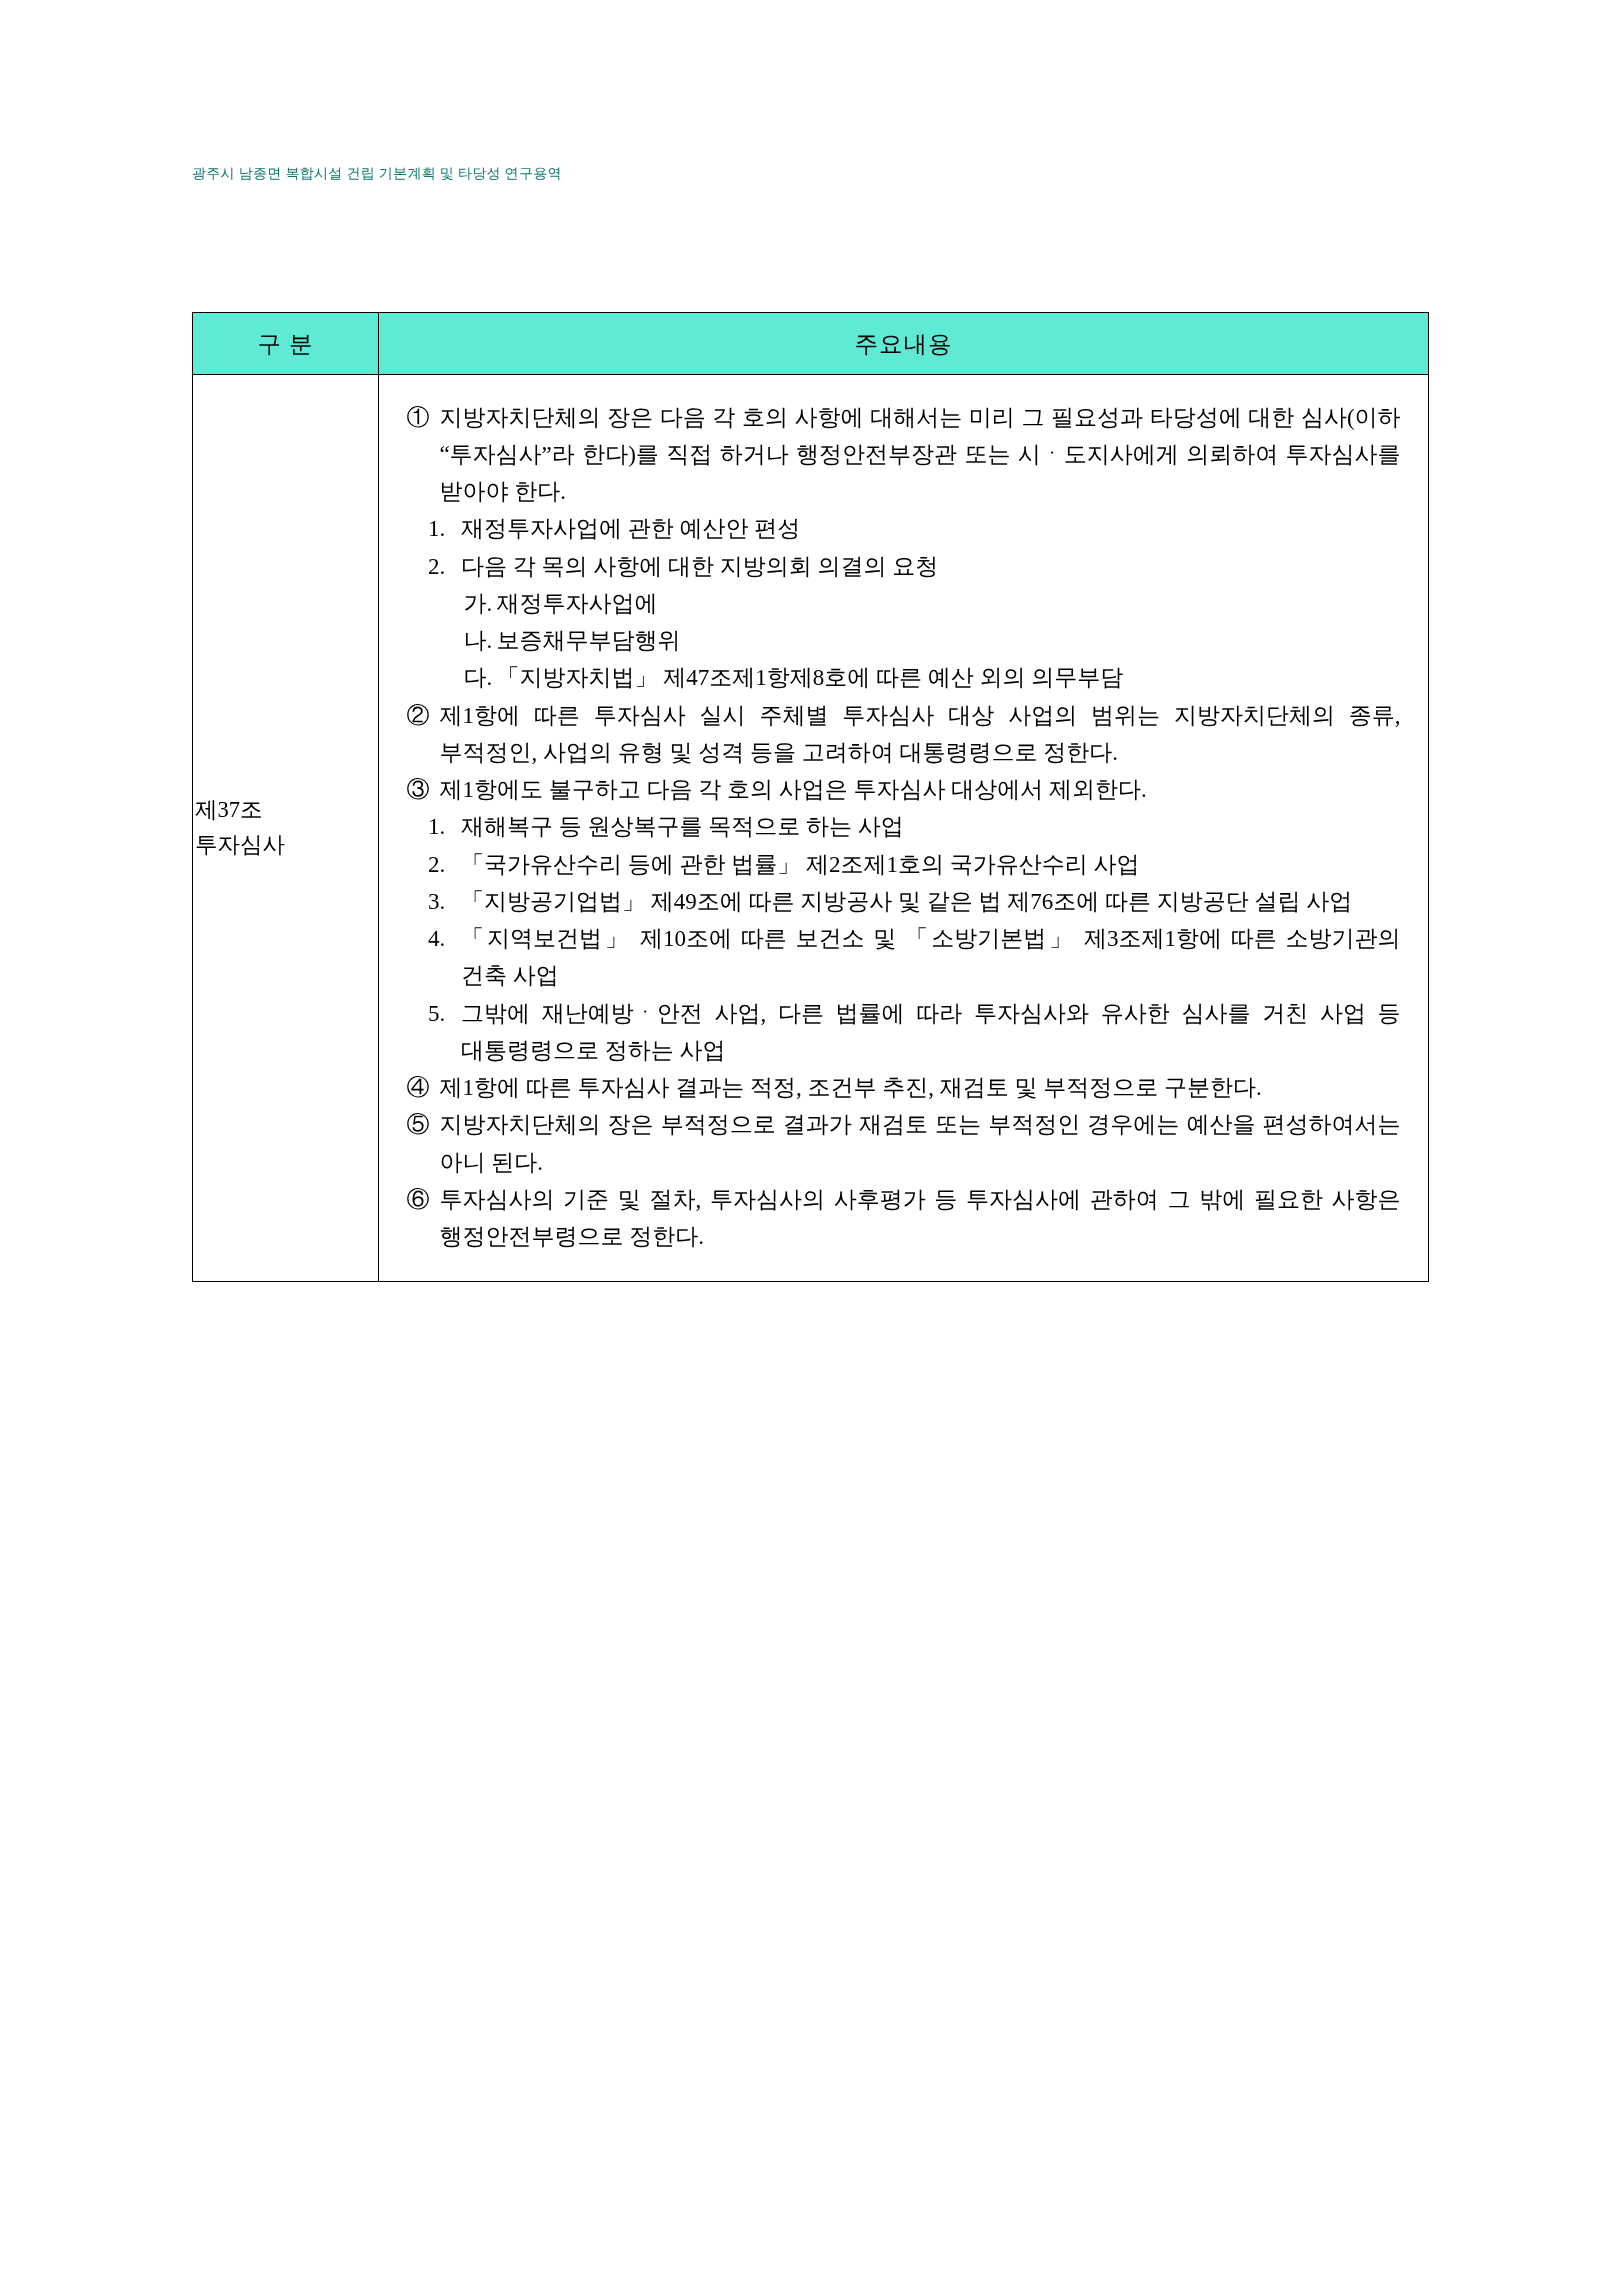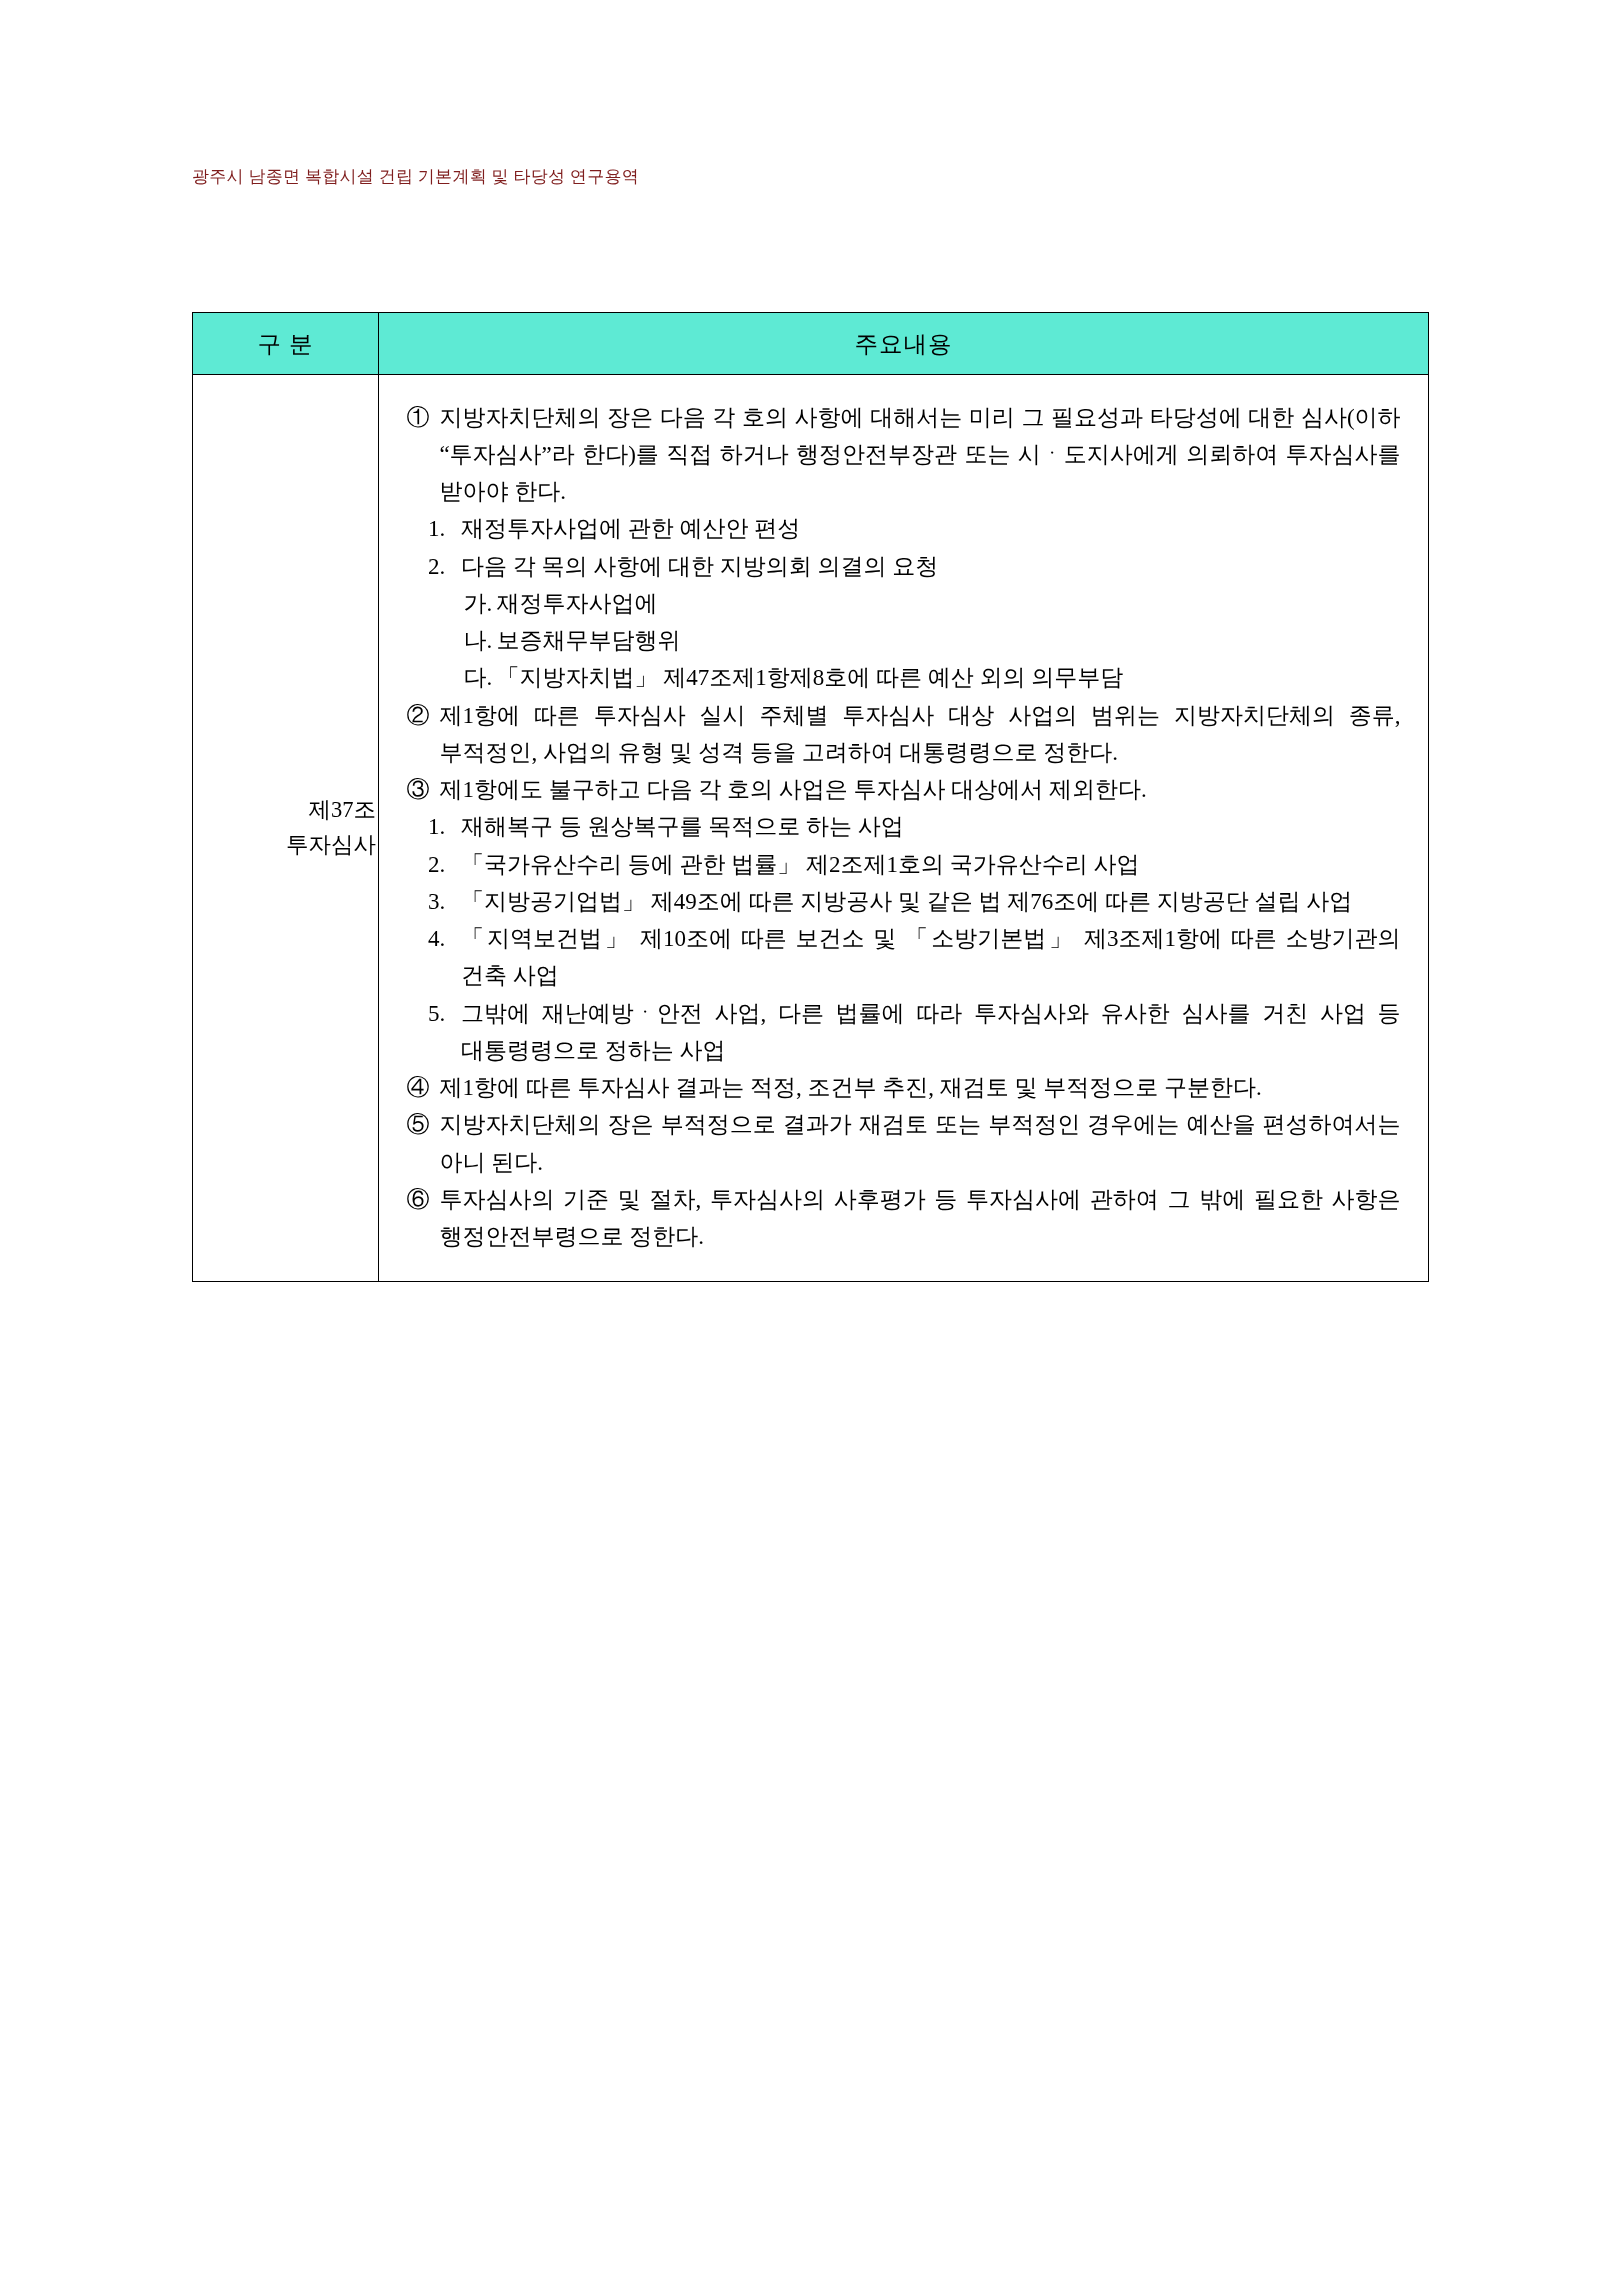--- a/index.html
+++ b/index.html
@@ -18,23 +18,23 @@
     position: relative;
     width: 1619px;
     height: 2290px;
     box-sizing: border-box;
     padding: 0;
   }
   .header-text {
     position: absolute;
     top: 165px;
     left: 192px;
-    font-size: 17px;
+    font-size: 14px;
     letter-spacing: 0.3px;
-    color: #7f1d1d;
+    color: #0f766e;
     white-space: nowrap;
   }
   .table-wrap {
     position: absolute;
     top: 312px;
     left: 192px;
     width: 1237px;
   }
   table.main {
     border-collapse: collapse;
@@ -48,21 +48,21 @@
   table.main thead th {
     background: #5eead4;
     font-weight: normal;
     font-size: 23.5px;
     height: 59px;
     letter-spacing: 1px;
   }
   col.c1 { width: 186px; }
   col.c2 { width: auto; }
   td.label {
-    text-align: right;
+    text-align: left;
     font-size: 22.5px;
     line-height: 1.55;
     padding: 16px 2px;
   }
   td.content {
     text-align: left;
     padding: 23.5px 27.4px 25.5px 27.4px;
     font-size: 23px;
     line-height: 1.62;
   }

